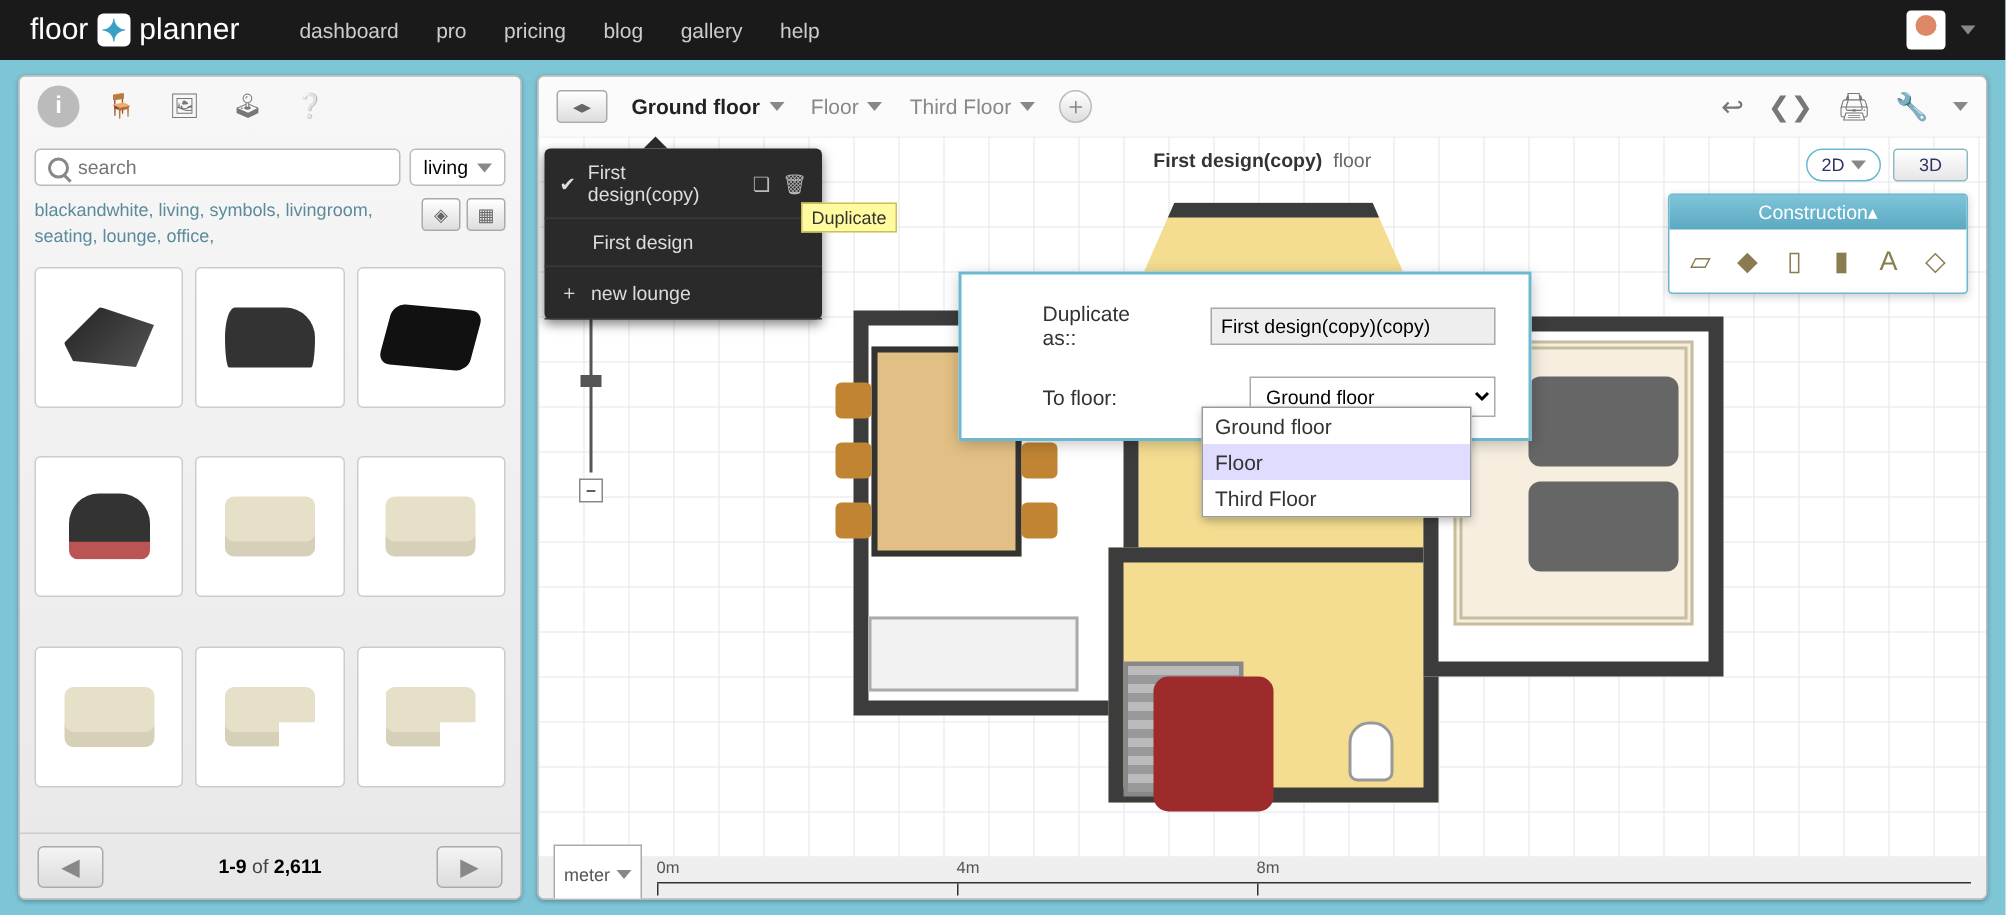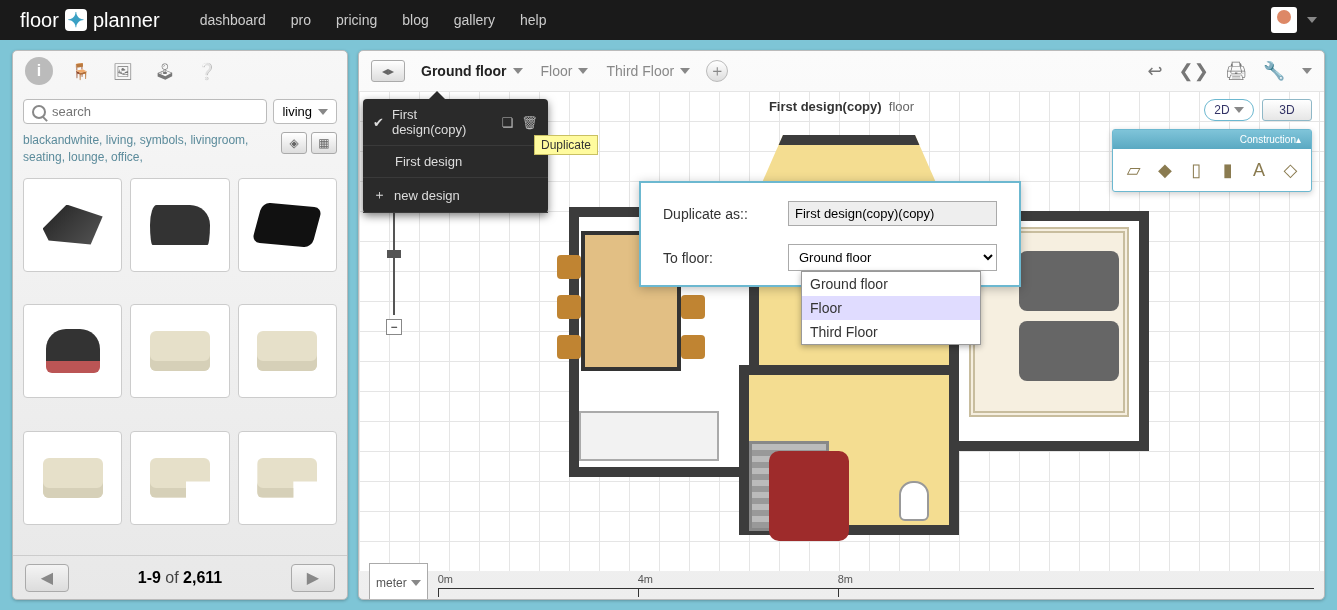--- a/index.html
+++ b/index.html
@@ -41,21 +41,21 @@
 .furn { width: 60px; height: 40px; position: relative; }
 .furn.chair1 { background: linear-gradient(135deg,#222,#555); clip-path: polygon(0 60%, 40% 0, 100% 30%, 80% 100%, 10% 90%); }
 .furn.chair2 { background: #333; border-radius: 10px 30px 4px 4px / 30px; }
 .furn.chair3 { background: #111; border-radius: 8px; transform: skew(-15deg,5deg); }
 .furn.stool { width:54px; height:44px; background:#333; border-radius:20px 20px 6px 6px; border-bottom:12px solid #b55; }
 .furn.sofa1, .furn.sofa2, .furn.sofa3, .furn.sofa4, .furn.sofa5 { background: #e6e0c9; border-radius: 6px; box-shadow: inset 0 -10px 0 #d6d0b8; }
 .furn.sofa4, .furn.sofa5 { clip-path: polygon(0 0, 100% 0, 100% 60%, 60% 60%, 60% 100%, 0 100%); }
 
 .pager { height: 44px; border-top: 1px solid #ccc; display: flex; align-items: center; justify-content: space-between; padding: 0 12px; }
 .pagebtn { width: 44px; height: 28px; background: linear-gradient(#f4f4f4,#dcdcdc); border: 1px solid #aaa; border-radius: 4px; display: flex; align-items: center; justify-content: center; color: #888; cursor: pointer; }
-.pageinfo { font-size: 16px; color: #444; }
+.pageinfo { font-size: 13px; color: #444; }
 .pageinfo b { color: #000; }
 
 
 .canvaspanel { flex: 1; background: linear-gradient(#fbfbfb,#eee); border: 1px solid #bbb; border-radius: 5px; box-shadow: 0 1px 3px rgba(0,0,0,.25); position: relative; overflow: hidden; }
 
 .canvastoolbar { height: 40px; display: flex; align-items: center; padding: 0 12px; gap: 14px; }
 .nav-arrows { width: 34px; height: 22px; background: linear-gradient(#fff,#ddd); border: 1px solid #aaa; border-radius: 3px; display: flex; align-items: center; justify-content: center; font-size: 12px; color: #666; cursor: pointer; }
 .floor-tab { font-size: 14px; color: #888; display: flex; align-items: center; gap: 6px; cursor: pointer; padding: 4px 2px; }
 .floor-tab.active { color: #222; font-weight: bold; }
 .addfloor { width: 22px; height: 22px; border-radius: 50%; background: linear-gradient(#fff,#ddd); border: 1px solid #bbb; display: flex; align-items: center; justify-content: center; color: #888; cursor: pointer; }
@@ -100,35 +100,35 @@
 .table::before { left:-28px; top:20px; box-shadow: 0 40px #c08432, 0 80px #c08432; }
 .table::after { right:-28px; top:20px; box-shadow: 0 40px #c08432, 0 80px #c08432; }
 .stairs { position:absolute; left:180px; top:310px; width:80px; height:90px; background: repeating-linear-gradient(#bbb 0 6px, #999 6px 12px); border:3px solid #888; }
 .toilet { position:absolute; left:330px; top:350px; width:30px; height:40px; background:#fff; border:2px solid #999; border-radius:14px 14px 6px 6px; }
 .sofa-r { position:absolute; right:30px; top:120px; width:100px; height:60px; background:#666; border-radius:8px; box-shadow: 0 70px #666; }
 .rug2 { position:absolute; right:20px; top:96px; width:160px; height:190px; background:#f6efe0; border:6px double #c8bd9e; }
 .counter { position:absolute; left:10px; top:280px; width:140px; height:50px; background:#f2f2f2; border:2px solid #aaa; }
 
 
 .dup-dialog { position: absolute; left: 280px; top: 130px; width: 382px; background: #fff; border: 2px solid #6cb8d0; box-shadow: 0 2px 10px rgba(0,0,0,.25); padding: 18px 22px 14px 22px; font-size: 14px; color: #333; z-index: 20; }
-.dup-row { display: flex; align-items: center; margin-bottom: 18px; gap: 15px; }
+.dup-row { display: flex; align-items: center; margin-bottom: 18px; gap: 28px; margin-left: 32px; }
 .dup-row label { width: 110px; }
 .dup-row input, .dup-row select { flex: 1; padding: 4px 6px; border: 1px solid #aaa; background: #eee; font-size: 13px; }
 .dup-row select { background:#fff; }
 .floor-options { position: absolute; left: 160px; top: 88px; width: 180px; background: #fff; border: 1px solid #999; box-shadow: 0 2px 6px rgba(0,0,0,.3); font-size: 14px; }
 .floor-options .opt { padding: 4px 8px; cursor: pointer; }
 .floor-options .opt.hl { background: #e0dcff; }
 
 
 .viewmode { position: absolute; right: 12px; top: 48px; display: flex; gap: 8px; }
 .vmbtn { width: 50px; height: 22px; background: linear-gradient(#fff,#e6e6e6); border: 1px solid #8fb8c7; border-radius: 3px; font-size: 12px; display: flex; align-items: center; justify-content: center; gap:4px; cursor: pointer; color:#336; }
 .vmbtn.active { background:#fff; border-color:#6cb8d0;border-radius:11px; }
 
 .construction { position: absolute; right: 12px; top: 78px; width: 200px; background: #fff; border: 1px solid #6cb8d0; border-radius: 3px; box-shadow: 0 2px 6px rgba(0,0,0,.2); }
-.construction .hdr { background: linear-gradient(#7fc4d9,#5aa9c2); color: #fff; font-size: 10px; padding: 4px 10px; display: flex; justify-content: flex-end; align-items: center; cursor: pointer; }
+.construction .hdr { background: linear-gradient(#7fc4d9,#5aa9c2); color: #fff; font-size: 13px; padding: 4px 10px; display: flex; justify-content: center; align-items: center; cursor: pointer; }
 .construction .row { display: flex; gap: 10px; padding: 8px 10px; }
 .cicon { width: 26px; height: 26px; display: flex; align-items: center; justify-content: center; color: #8a7b50; font-size: 18px; cursor: pointer; }
 
 
 .scalebar { position: absolute; left: 10px; bottom: 4px; right: 10px; height: 24px; display: flex; align-items: center; font-size: 12px; color: #555; }
 .unit-dd { background: #fff; border: 1px solid #aaa; padding: 12px 6px; display: flex; align-items: center; gap: 4px; cursor: pointer; }
 .ruler { flex: 1; height: 10px; border-top: 1px solid #333; margin-left: 10px; position: relative; margin-top: 20px; }
 .ruler span { position: absolute; top: -16px; font-size: 11px; }
 .tickmark { position: absolute; width:1px; height:8px; background:#333; top:0; }
 
@@ -267,21 +267,21 @@
           <span>❏</span>
           <span>🗑</span>
         </span>
       </div>
       <div class="dd-item">
         <span style="width:14px"></span>
         <span>First design</span>
       </div>
       <div class="dd-item">
         <span>＋</span>
-        <span>new design</span>
+        <span>new lounge</span>
       </div>
       <div class="dd-tooltip">Duplicate</div>
     </div>
 
     <div class="zoomctrl">
       <div class="zoombtn">+</div>
       <div class="zoomtrack">
           <div class="zoomhandle"></div>
         </div>
       <div class="zoombtn">−</div>

